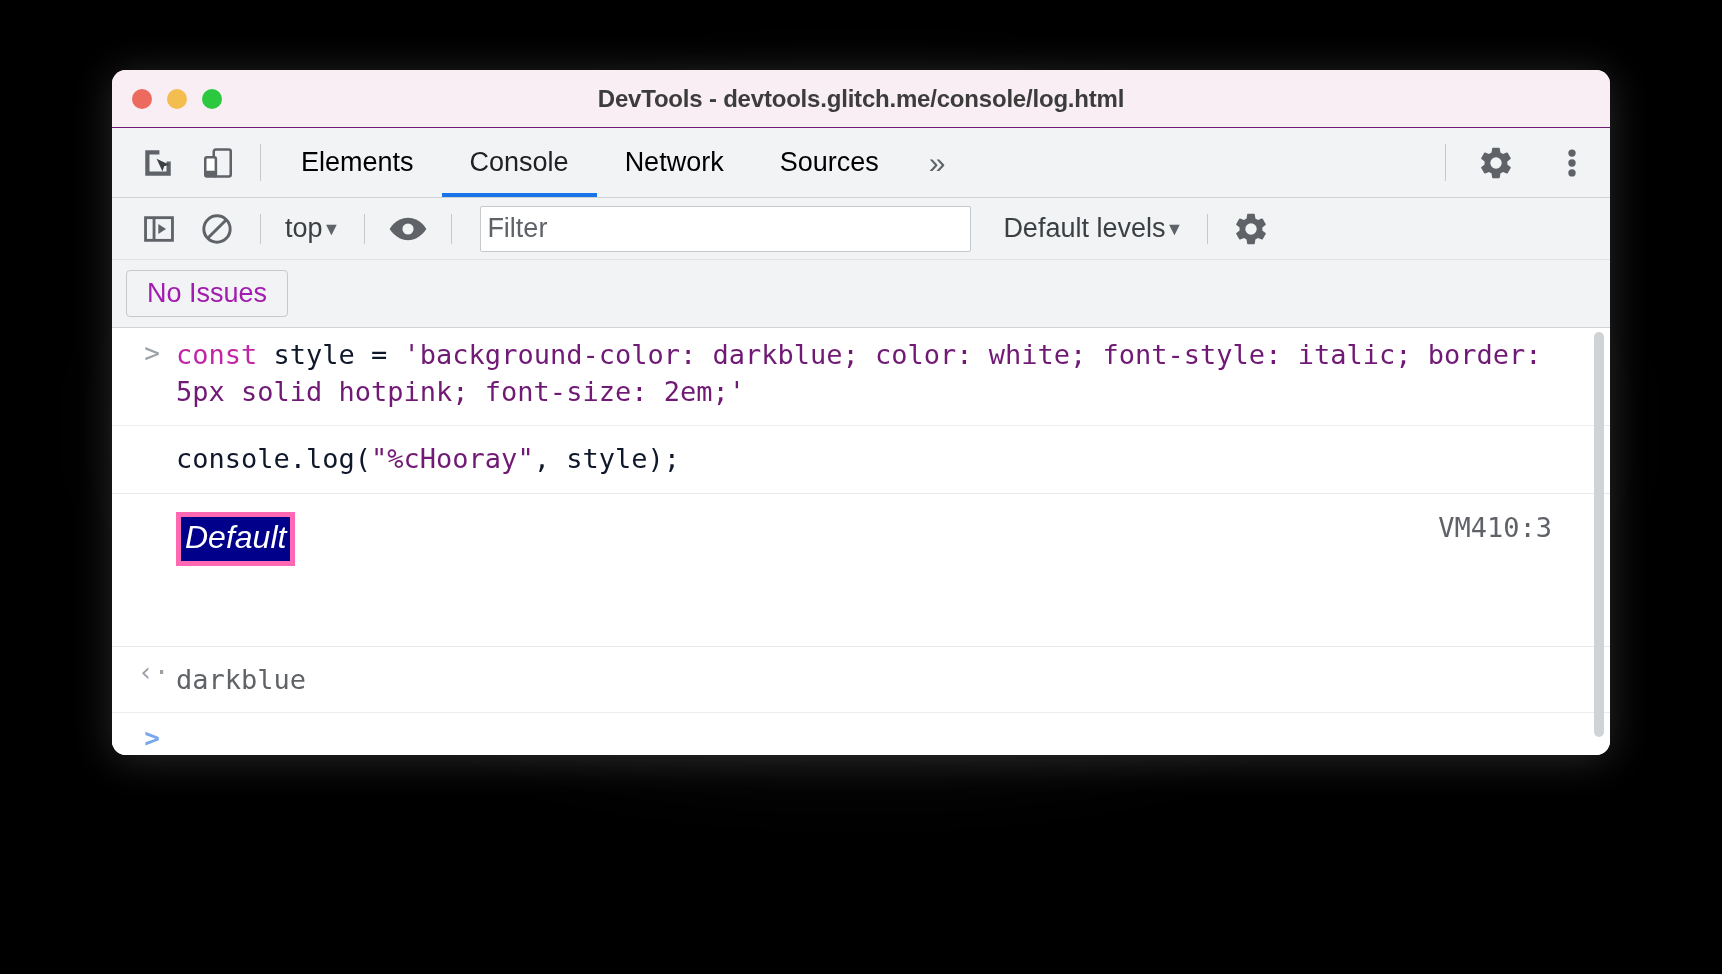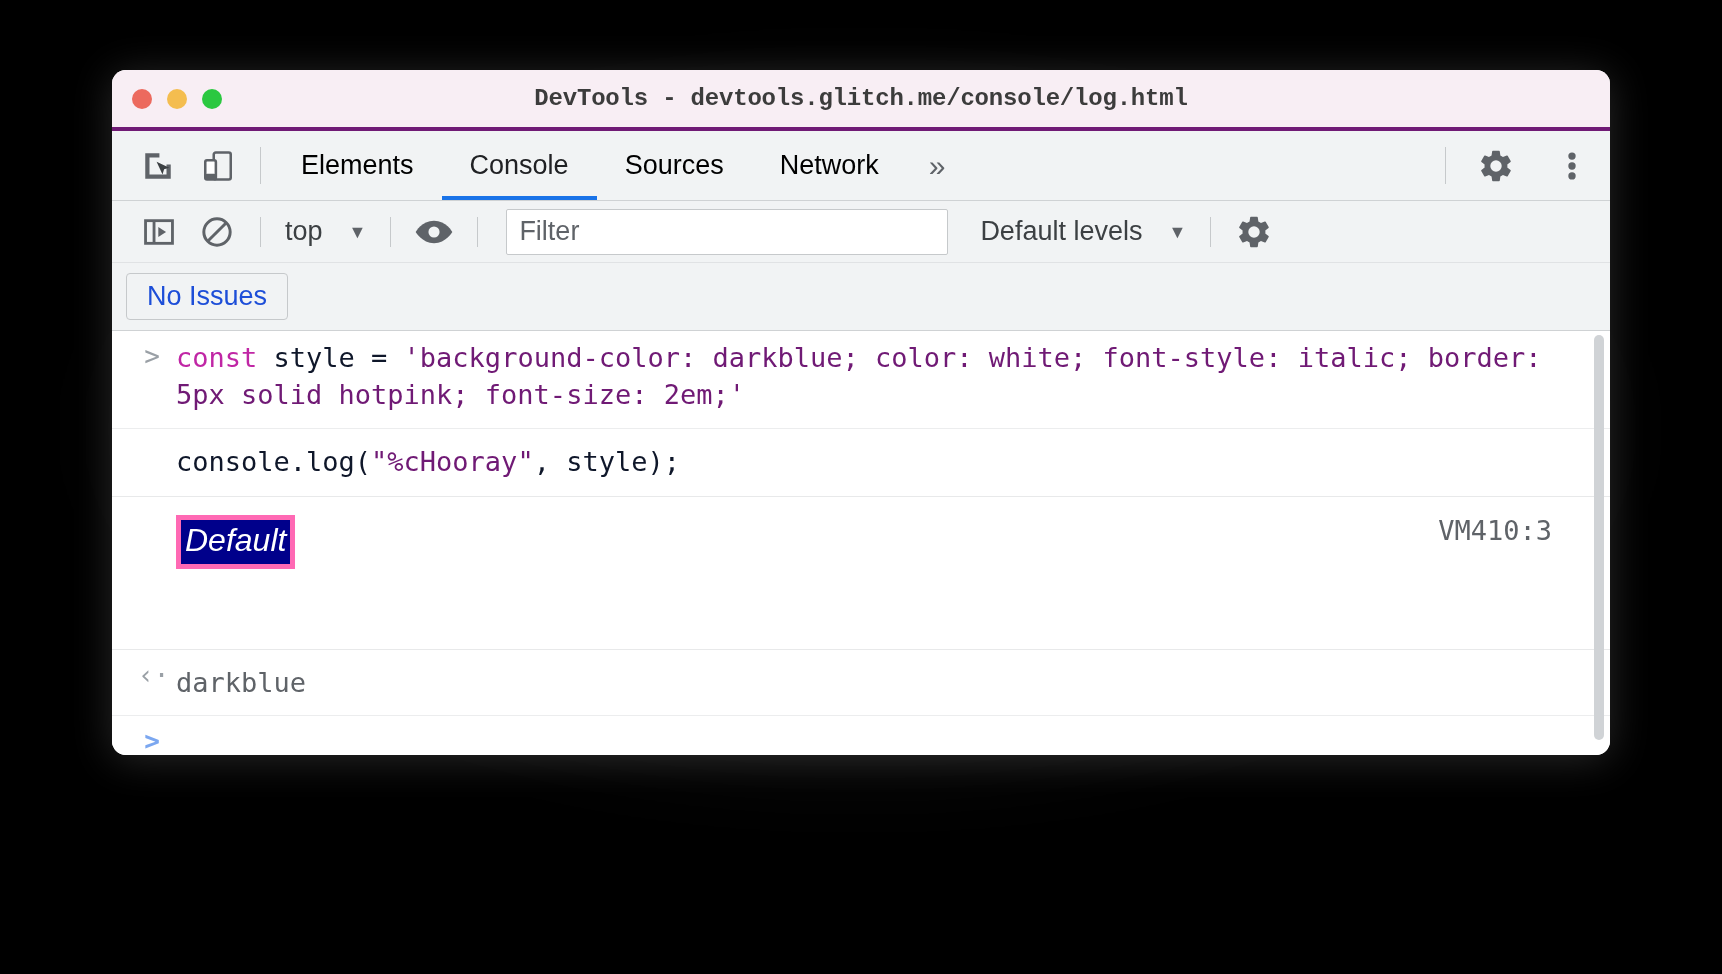--- a/index.html
+++ b/index.html
@@ -46,24 +46,23 @@
     border-radius: 14px;
     overflow: hidden;
     box-shadow: 0 4px 40px rgba(255,255,255,0.16);
   }
 
   
   #titlebar {
     position: relative;
     height: 57px;
     background: #f8eef4;
-    border-bottom: 4px solid #701a75;
-    display: flex;
-    align-items: center;
-    font-family: Liberation Mono, monospace;
+    border-bottom: 1px solid #701a75;
+    display: flex;
+    align-items: center;
   }
   .lights {
     display: flex;
     gap: 15px;
     margin-left: 20px;
   }
   .light {
     width: 20px;
     height: 20px;
     border-radius: 50%;
@@ -156,43 +155,43 @@
   .ct-divider {
     width: 1px;
     height: 30px;
     background: #c6c9cb;
     margin: 0 14px;
     flex: none;
   }
   .ct-select {
     display: flex;
     align-items: center;
-    gap: 26px;
+    gap: 0;
     font-size: 27px;
     color: #3c4043;
     padding: 0 10px;
     cursor: pointer;
     white-space: nowrap;
   }
   .caret {
     font-size: 18px;
     color: #5f6368;
     line-height: 1;
   }
   #filter-input {
     flex: 0 0 auto;
-    width: 442px;
+    width: 491px;
     height: 46px;
     margin-left: 14px;
     border: 1px solid #c6c9cb;
     background: #ffffff;
     border-radius: 2px;
     font-size: 27px;
     color: #202124;
-    padding: 0 12px;
+    padding: 0 6px;
     box-sizing: border-box;
     font-family: "Liberation Sans", sans-serif;
   }
   #filter-input::placeholder { color: #5f6368; opacity: 1; }
   #levels-select { margin-left: 22px; text-align: right; }
   #ct-right-spacer { flex: 1; }
 
   
   #issues-bar {
     height: 68px;
@@ -201,21 +200,21 @@
     display: flex;
     align-items: center;
     padding-left: 14px;
     box-sizing: border-box;
   }
   #no-issues-button {
     border: 1px solid #c6c9cb;
     border-radius: 4px;
     background: #f1f3f4;
     font-size: 27px;
-    color: #1d4ed8;
+    color: #a21caf;
     padding: 7px 20px;
     cursor: pointer;
     font-family: "Liberation Sans", sans-serif;
   }
 
   
   #console-body {
     position: relative;
     background: #ffffff;
     height: 427px;
@@ -347,22 +346,22 @@
         <svg width="34" height="34" viewBox="0 0 24 24">
           <rect x="9" y="2.5" width="12" height="19" rx="1.4" fill="none" stroke="#5f6368" stroke-width="1.8"></rect>
           <rect x="3" y="8" width="7.5" height="13.5" rx="1.2" fill="#ffffff" stroke="#5f6368" stroke-width="1.8"></rect>
           <rect x="3" y="17.5" width="7.5" height="4" rx="1.2" fill="#5f6368"></rect>
         </svg>
       </div>
       <div class="tb-divider"></div>
 
       <div class="tab">Elements</div>
       <div class="tab active">Console</div>
+      <div class="tab">Network</div>
       <div class="tab">Sources</div>
-      <div class="tab">Network</div>
       <div class="tab more">»</div>
 
       <div id="tabbar-spacer"></div>
 
       <div class="tb-divider"></div>
       <div class="tb-right-btn">
         <svg width="38" height="38" viewBox="0 0 24 24">
           <path fill="#5f6368" d="M19.14 12.94a7.07 7.07 0 0 0 .06-.94 7.07 7.07 0 0 0-.06-.94l2.03-1.58a.5.5 0 0 0 .12-.61l-1.92-3.32a.5.5 0 0 0-.6-.22l-2.39.96a7 7 0 0 0-1.62-.94l-.36-2.54a.5.5 0 0 0-.5-.41h-3.84a.5.5 0 0 0-.5.41l-.36 2.54c-.59.24-1.13.56-1.62.94l-2.39-.96a.5.5 0 0 0-.6.22L2.67 8.87a.5.5 0 0 0 .12.61l2.03 1.58a7.07 7.07 0 0 0 0 1.88l-2.03 1.58a.5.5 0 0 0-.12.61l1.92 3.32c.13.22.39.3.6.22l2.39-.96c.5.38 1.03.7 1.62.94l.36 2.54c.04.24.25.41.5.41h3.84c.25 0 .46-.17.5-.41l.36-2.54c.59-.24 1.13-.56 1.62-.94l2.39.96c.22.08.47 0 .6-.22l1.92-3.32a.5.5 0 0 0-.12-.61zM12 15.6A3.6 3.6 0 1 1 15.6 12 3.6 3.6 0 0 1 12 15.6z"></path>
         </svg>
       </div>

